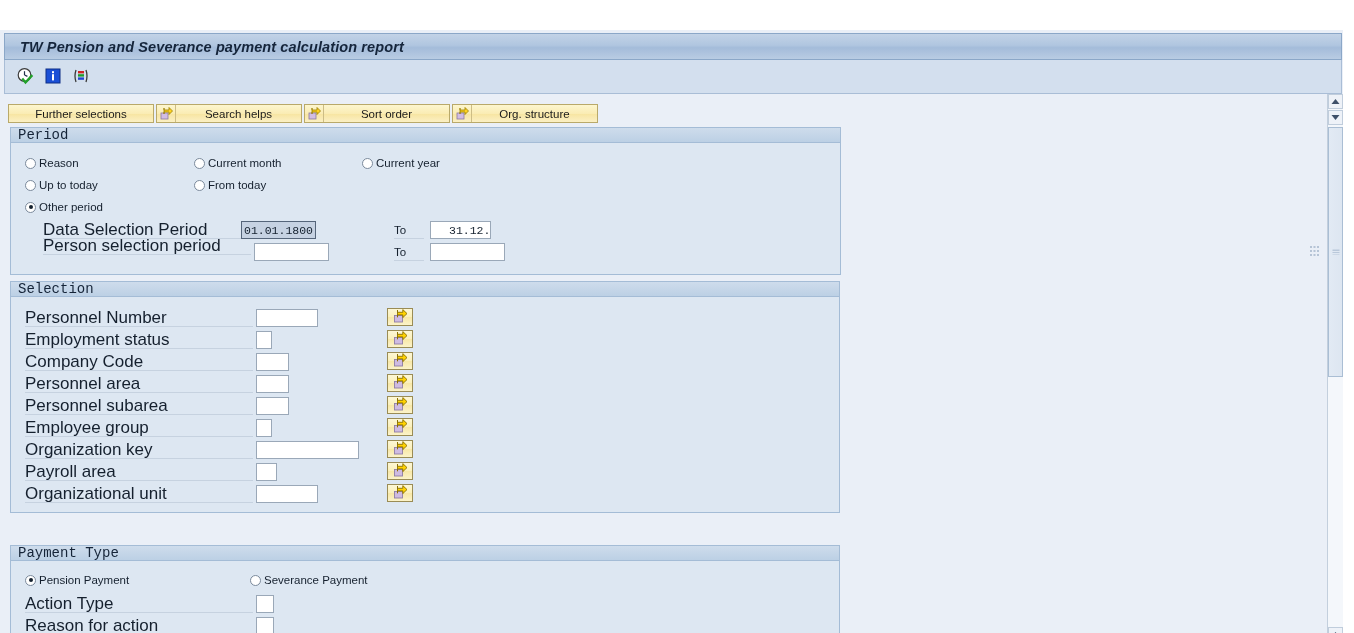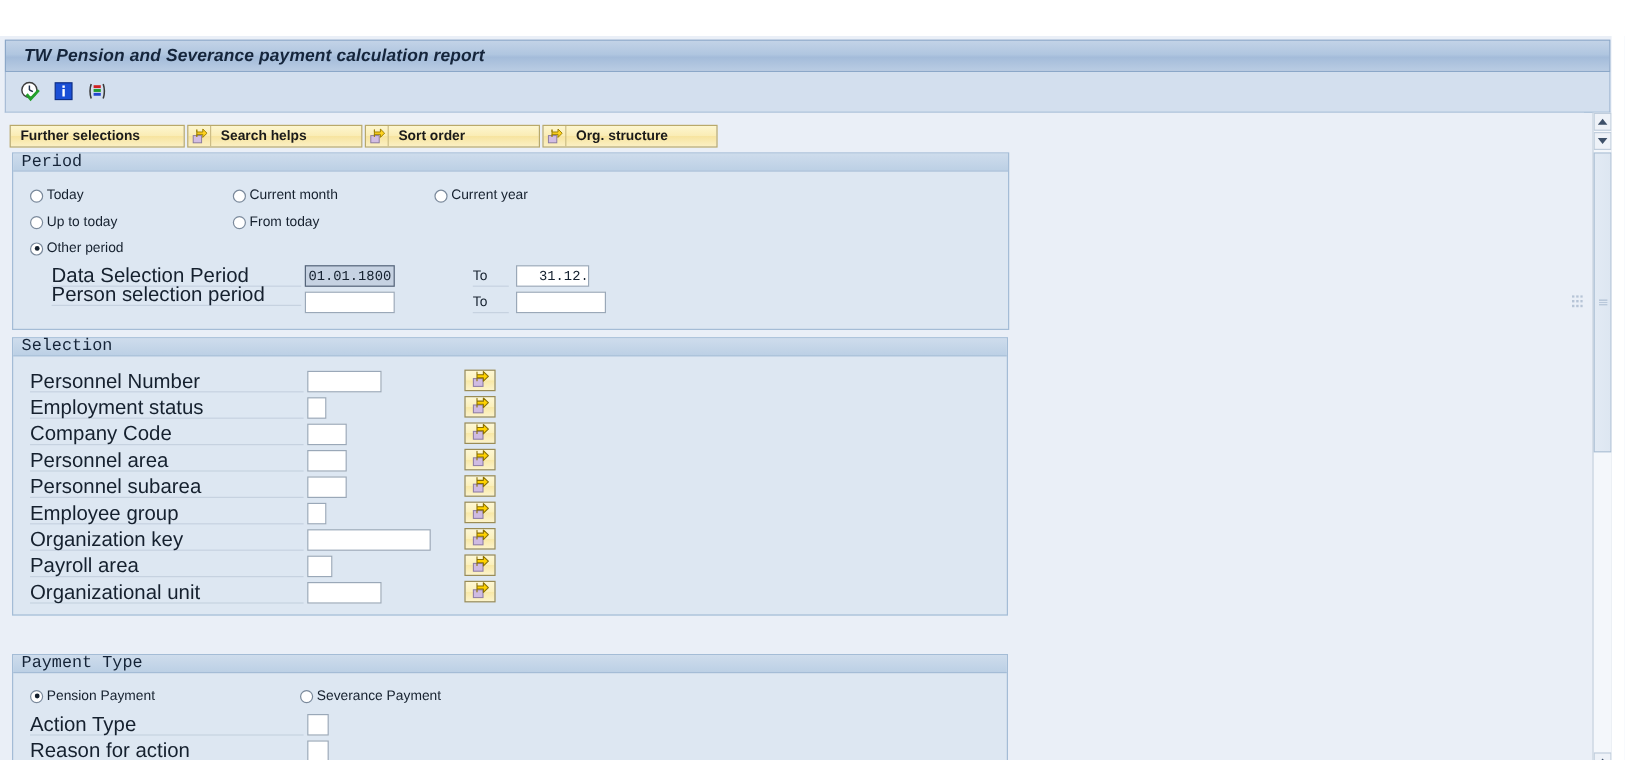--- a/index.html
+++ b/index.html
@@ -103,21 +103,21 @@
     box-sizing: border-box;
     display: flex;
     align-items: center;
     font-size: 11.5px;
     color: #1a1a1a;
     cursor: pointer;
     padding: 0;
     position: relative;
     white-space: nowrap;
   }
-  .sbtn .lbl { flex: 1; text-align: left; padding: 0 8px; font-weight: bold; }
+  .sbtn .lbl { flex: 1; text-align: center; padding: 0 8px; }
   .sbtn .ico {
     width: 18px; height: 17px;
     display: flex; align-items: center; justify-content: center;
     border-right: 1px solid #cdbd86;
     flex: none;
   }
   .sbtn.w1 { width: 146px; }
   .sbtn.w2 { width: 146px; }
   .sbtn.w3 { width: 146px; }
   .sbtn.w4 { width: 146px; }
@@ -378,21 +378,21 @@
       </div>
 
     </div>
 
     <div class="group" style="left:6px; top:33px; width:831px; height:148px;">
       <div class="ghead">Period</div>
       <div class="gbody">
 
         <div class="radio" style="left:14px; top:14px;">
           <span class="rbox"></span>
-          <span class="rlbl">Today</span>
+          <span class="rlbl">Reason</span>
         </div>
         <div class="radio" style="left:183px; top:14px;">
           <span class="rbox"></span>
           <span class="rlbl">Current month</span>
         </div>
         <div class="radio" style="left:351px; top:14px;">
           <span class="rbox"></span>
           <span class="rlbl">Current year</span>
         </div>
 
@@ -404,21 +404,21 @@
           <span class="rbox"></span>
           <span class="rlbl">From today</span>
         </div>
 
         <div class="radio" style="left:14px; top:58px;">
           <span class="rbox on"></span>
           <span class="rlbl">Other period</span>
         </div>
 
         <div class="flabel" style="left:32px; top:79px; width:208px;">Data Selection Period</div>
-        <input class="finput focused" style="left: 243px; top: 78px; width: 75px;" readonly="" value="01.01.1800">
+        <input class="finput focused" style="left: 230px; top: 78px; width: 75px;" readonly="" value="01.01.1800">
         <div class="tolab" style="left:383px; top:79px; width:30px;">To</div>
         <input class="finput" style="left: 419px; top: 78px; width: 61px; padding-left: 18px;" readonly="" value="31.12.9999">
 
         <div class="flabel" style="left:32px; top:95px; width:208px;">Person selection period</div>
         <input class="finput" style="left: 243px; top: 100px; width: 75px;" readonly="" value="">
         <div class="tolab" style="left:383px; top:101px; width:30px;">To</div>
         <input class="finput" style="left: 419px; top: 100px; width: 75px;" readonly="" value="">
 
       </div>
     </div>

